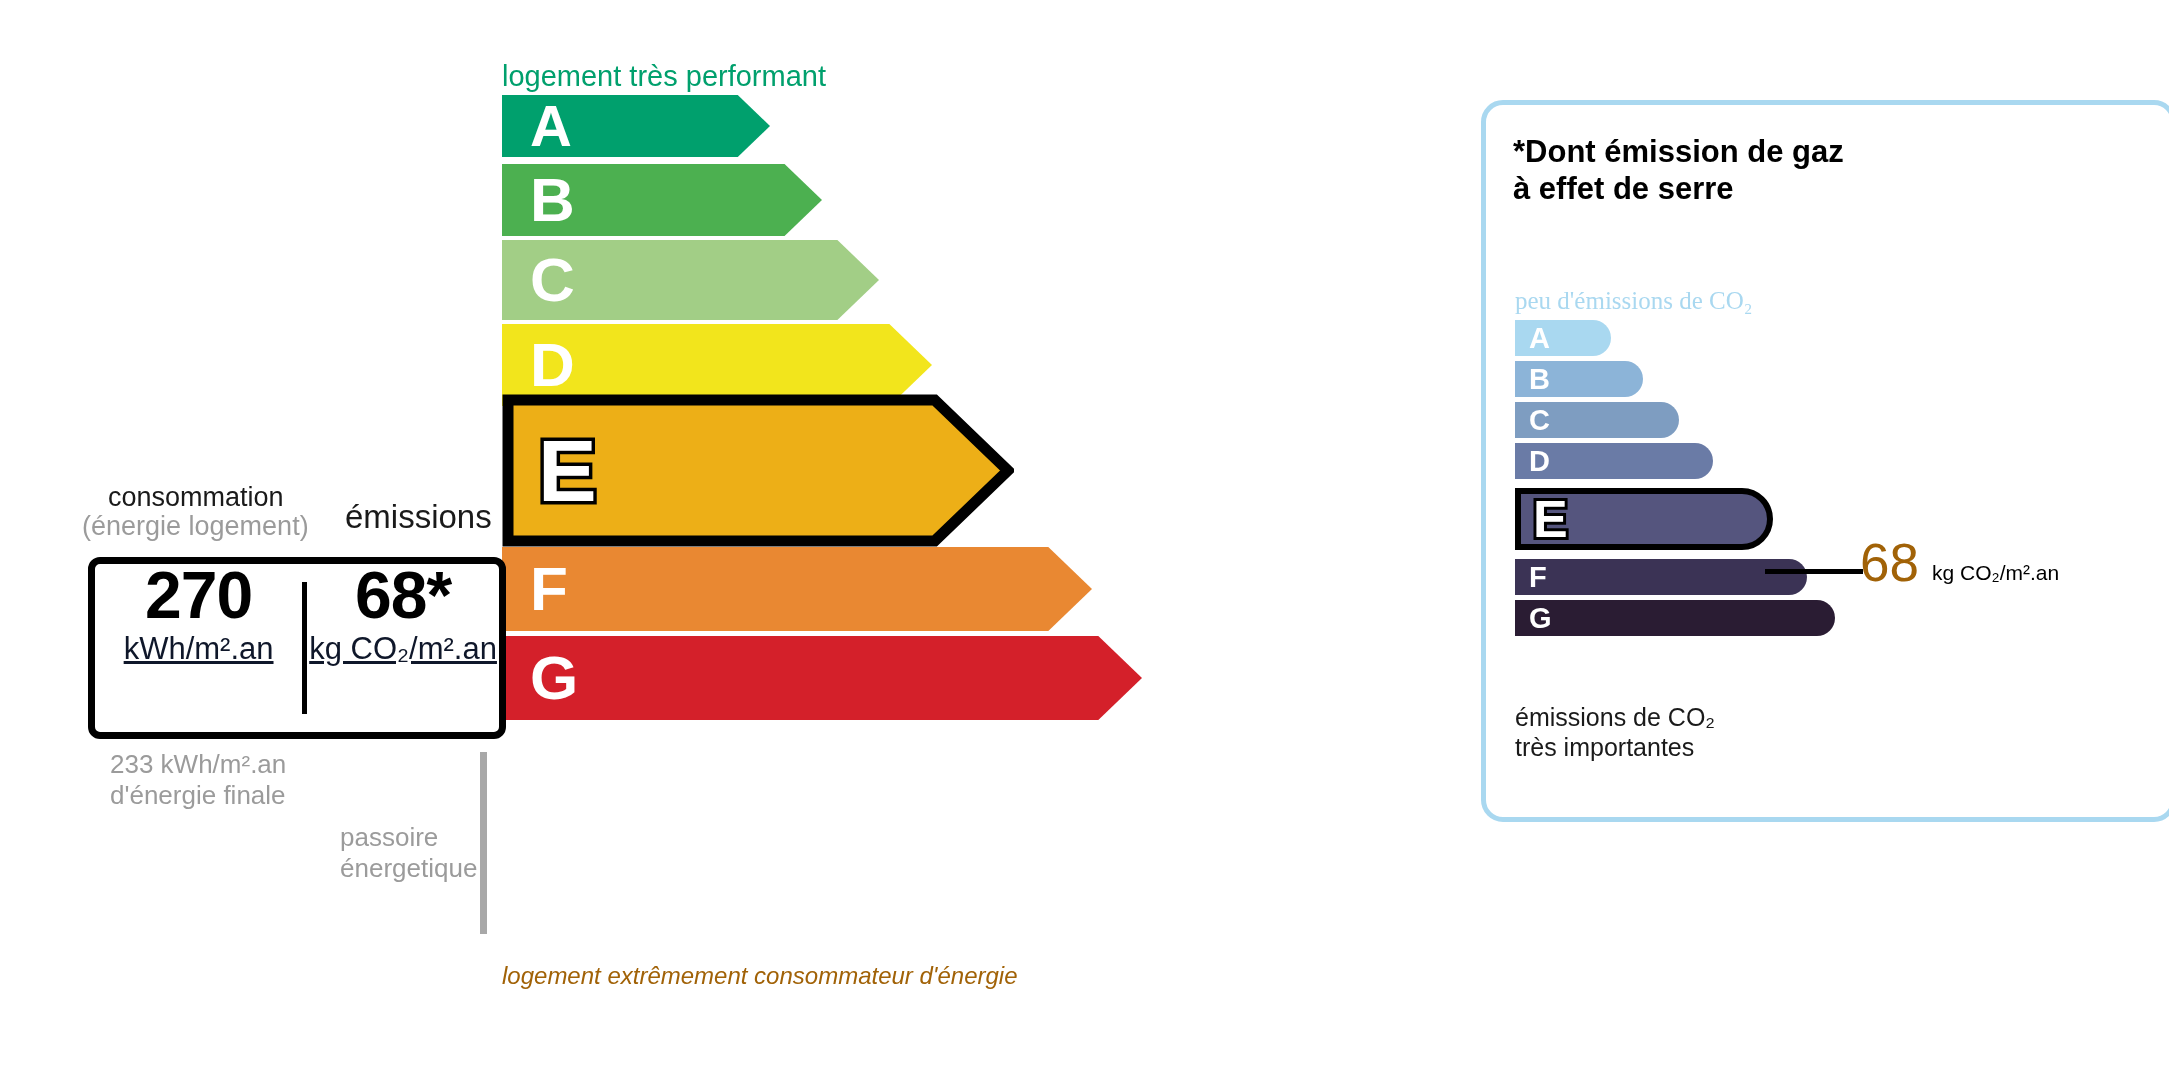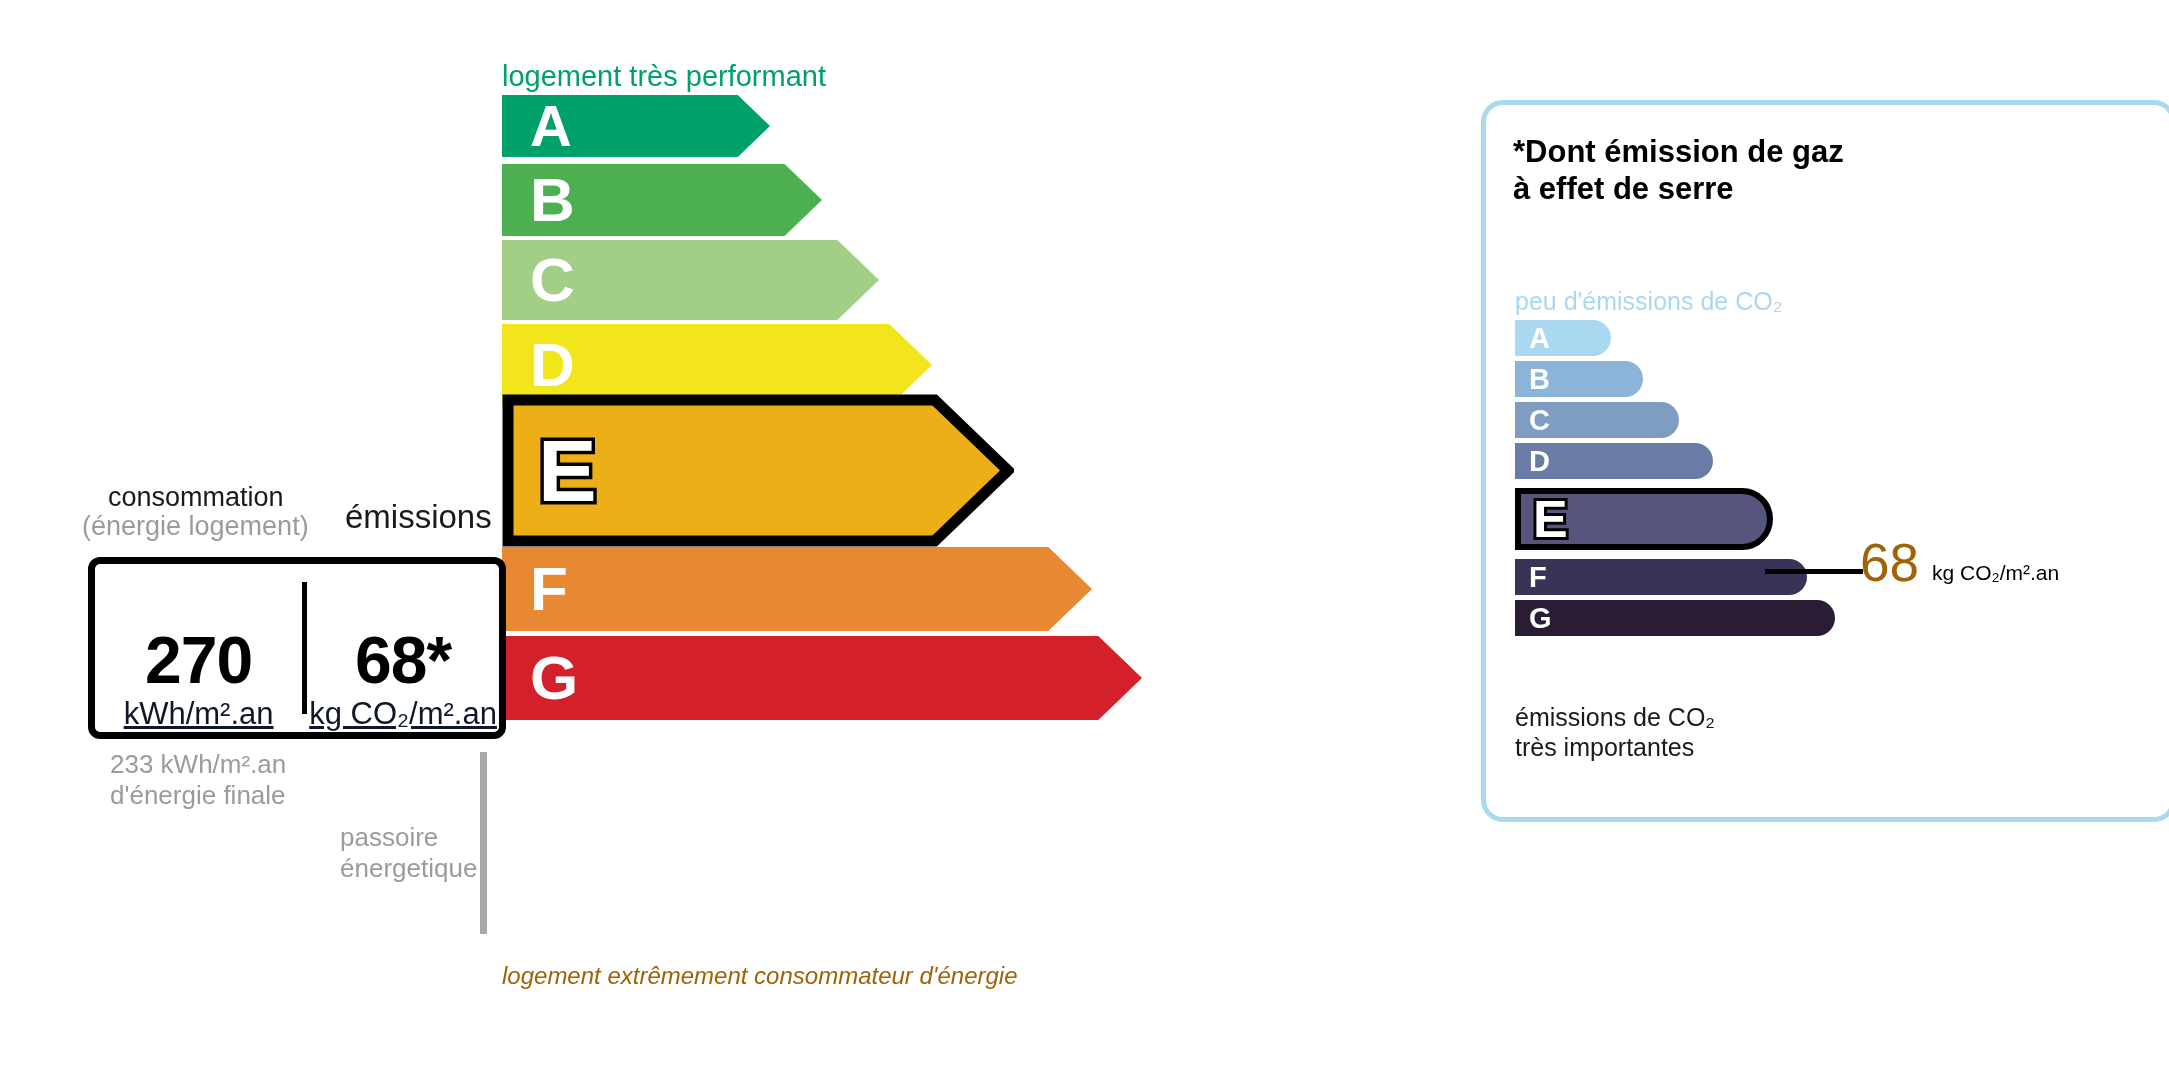--- a/index.html
+++ b/index.html
@@ -71,21 +71,21 @@
     box-sizing: border-box;
     display: flex;
     align-items: stretch;
     z-index: 6;
   }
   .value-cell {
     flex: 1 1 0;
     display: flex;
     flex-direction: column;
     align-items: center;
-    justify-content: flex-end;
+    justify-content: flex-start;
   }
   .value-cell.first { flex: 1.08 1 0; }
   .value-divider {
     width: 5px;
     background: #000000;
     margin: 18px 0;
   }
   .value-number {
     font-size: 66px;
     font-weight: bold;
@@ -299,21 +299,21 @@
       <div class="value-number">68*</div>
       <div class="value-unit">kg CO₂/m².an</div>
     </div>
   </div>
 
   <div class="label-finale">233 kWh/m².an<br>d'énergie finale</div>
   <div class="label-passoire">passoire<br>énergetique</div>
 
   <div class="co2-panel" style="border-color: rgb(169, 216, 240);"></div>
   <div class="co2-title">*Dont émission de gaz<br>à effet de serre</div>
-  <div class="co2-top-label" style="color: rgb(169, 216, 240);">peu d'émissions de CO₂</div>
+  <div class="co2-top-label" style="color: rgb(169, 216, 240); font-family: Liberation Serif, serif;">peu d'émissions de CO₂</div>
   <div class="co2-bars">
       <div class="co2-row" style="margin-top: 0px;">
         <div class="co2-bar" style="width: 96px; background: rgb(169, 216, 240);">
           <span class="co2-letter">A</span>
         </div>
       </div>
       <div class="co2-row" style="margin-top: 5px;">
         <div class="co2-bar" style="width: 128px; background: rgb(140, 180, 216);">
           <span class="co2-letter">B</span>
         </div>

